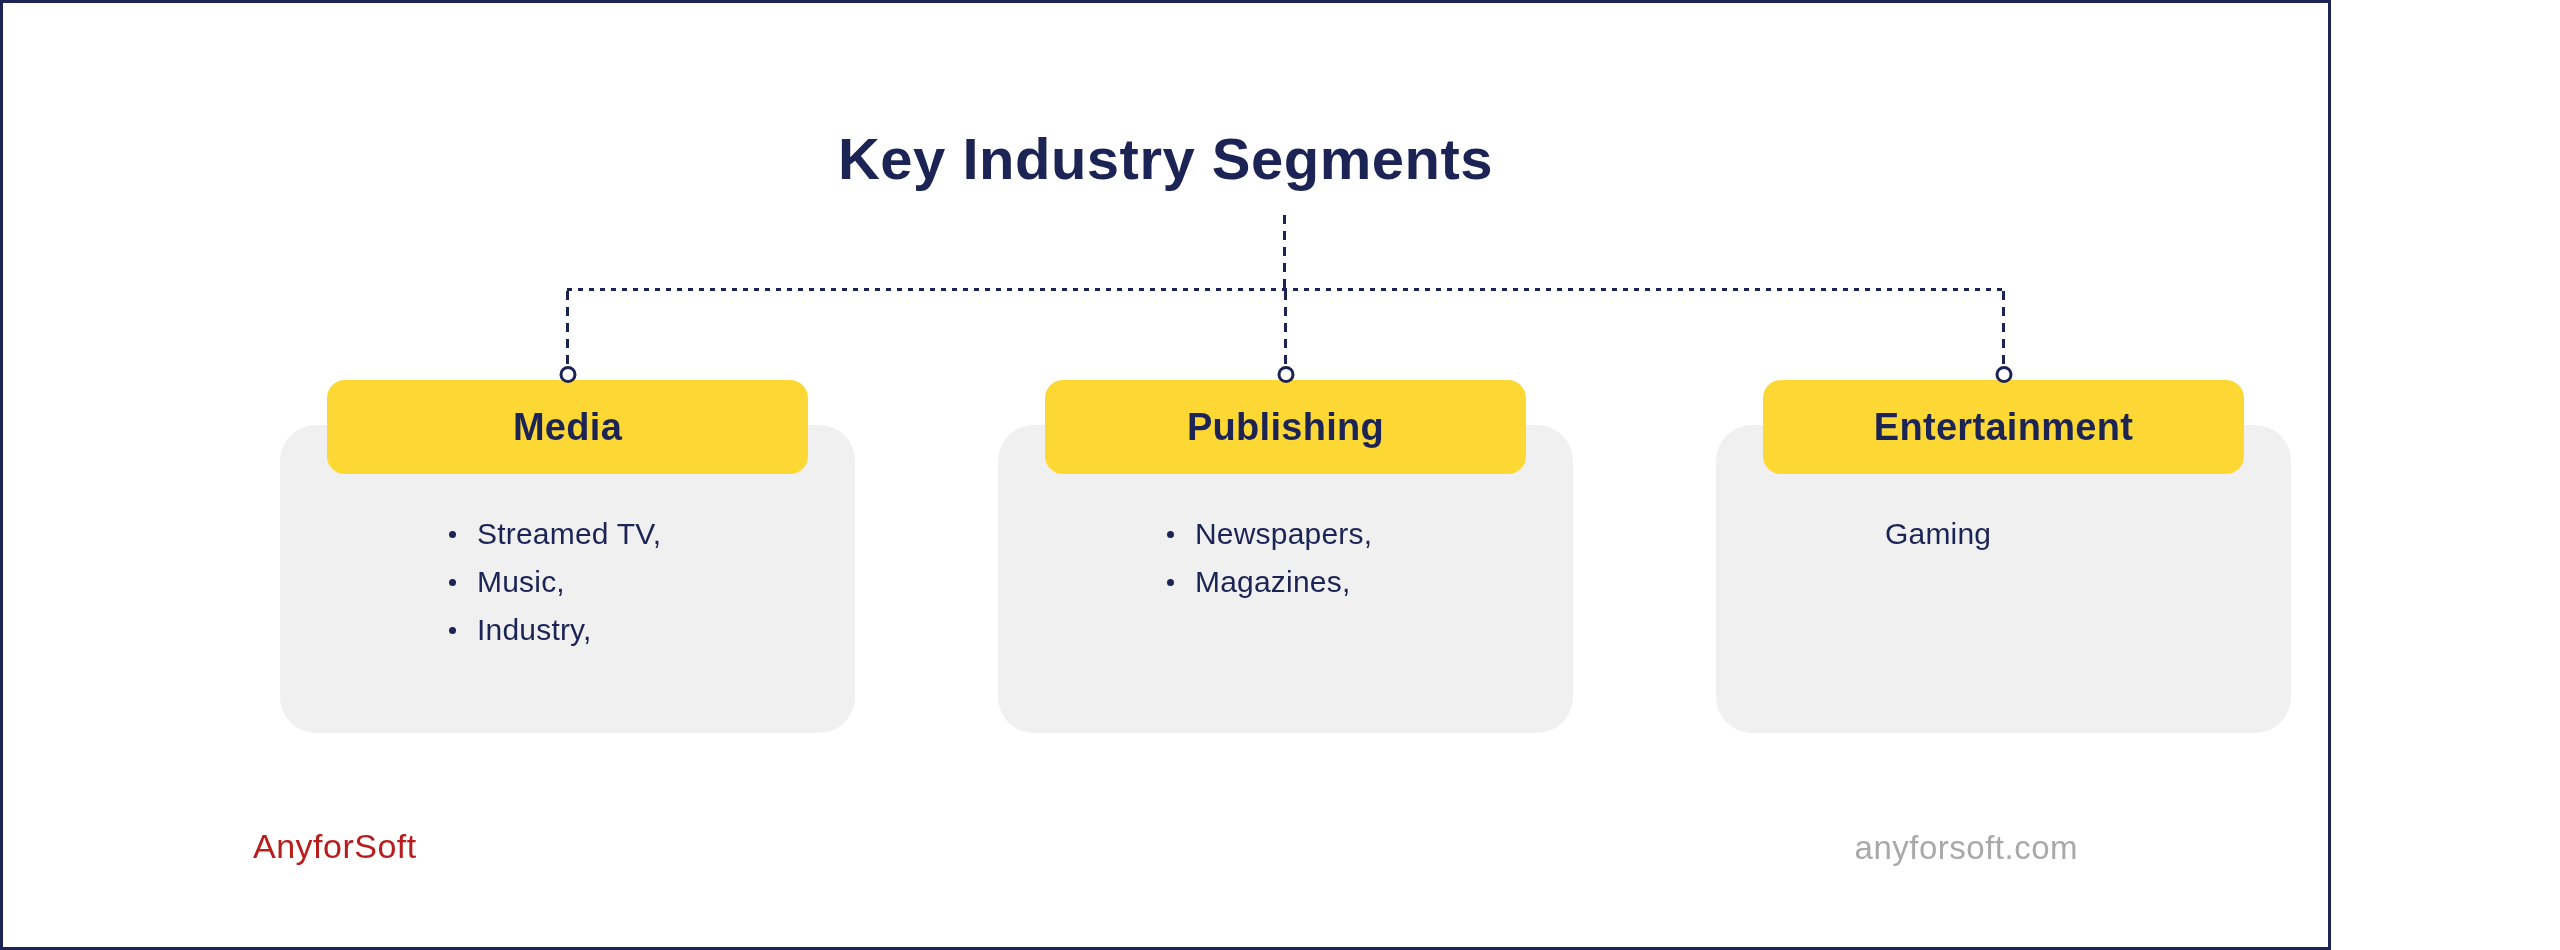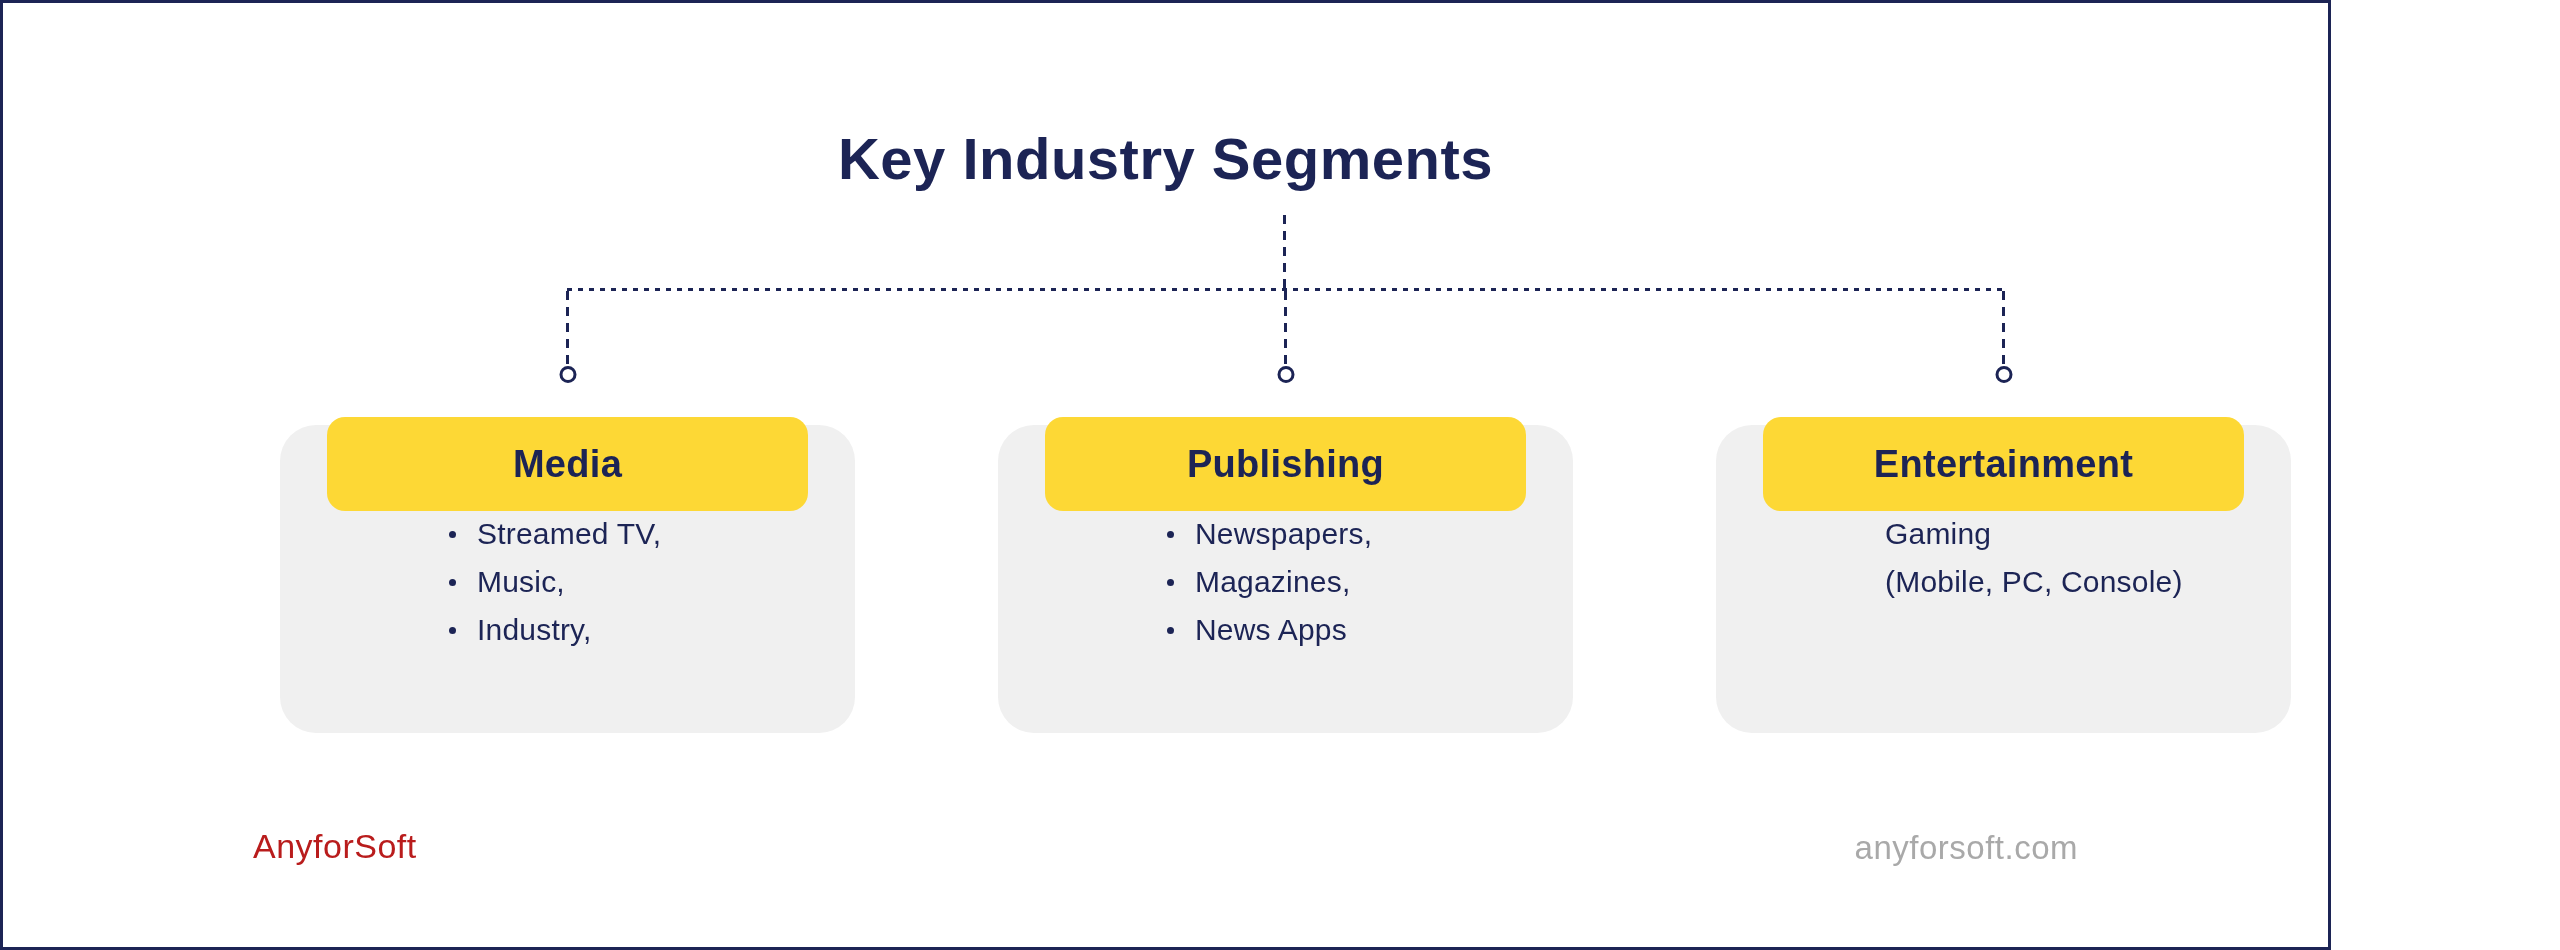--- a/index.html
+++ b/index.html
@@ -72,21 +72,20 @@
     background: #FDD835;
     border-radius: 18px;
     display: flex;
     align-items: center;
     justify-content: center;
     font-size: 38px;
     font-weight: 700;
     color: #1C2455;
     letter-spacing: 0.3px;
     z-index: 2;
-    margin-top: 37px;
   }
   .ring {
     position: absolute;
     top: -14px;
     left: 50%;
     transform: translateX(-50%);
     width: 11px;
     height: 11px;
     background: #ffffff;
     border: 3px solid #1C2455;
@@ -177,41 +176,34 @@
     <div class="card-body">
       <ul class="items">
         <li class="item">
           <span class="dot"></span>
           <span>Newspapers,</span>
         </li>
         <li class="item">
           <span class="dot"></span>
           <span>Magazines,</span>
         </li>
-        <li class="item">
-          <span class="dot"></span>
-          <span>News Apps</span>
-        </li>
       </ul>
     </div>
     <div class="card-header">
       <span>Publishing</span>
     </div>
     <div class="ring"></div>
   </div>
 
   <div class="card card-entertainment">
     <div class="card-body">
       <ul class="items no-bullets">
         <li class="item">
           <span>Gaming</span>
         </li>
-        <li class="item">
-          <span>(Mobile, PC, Console)</span>
-        </li>
       </ul>
     </div>
     <div class="card-header">
       <span>Entertainment</span>
     </div>
     <div class="ring"></div>
   </div>
 
   <div class="brand">AnyforSoft</div>
   <div class="website">anyforsoft.com</div>

